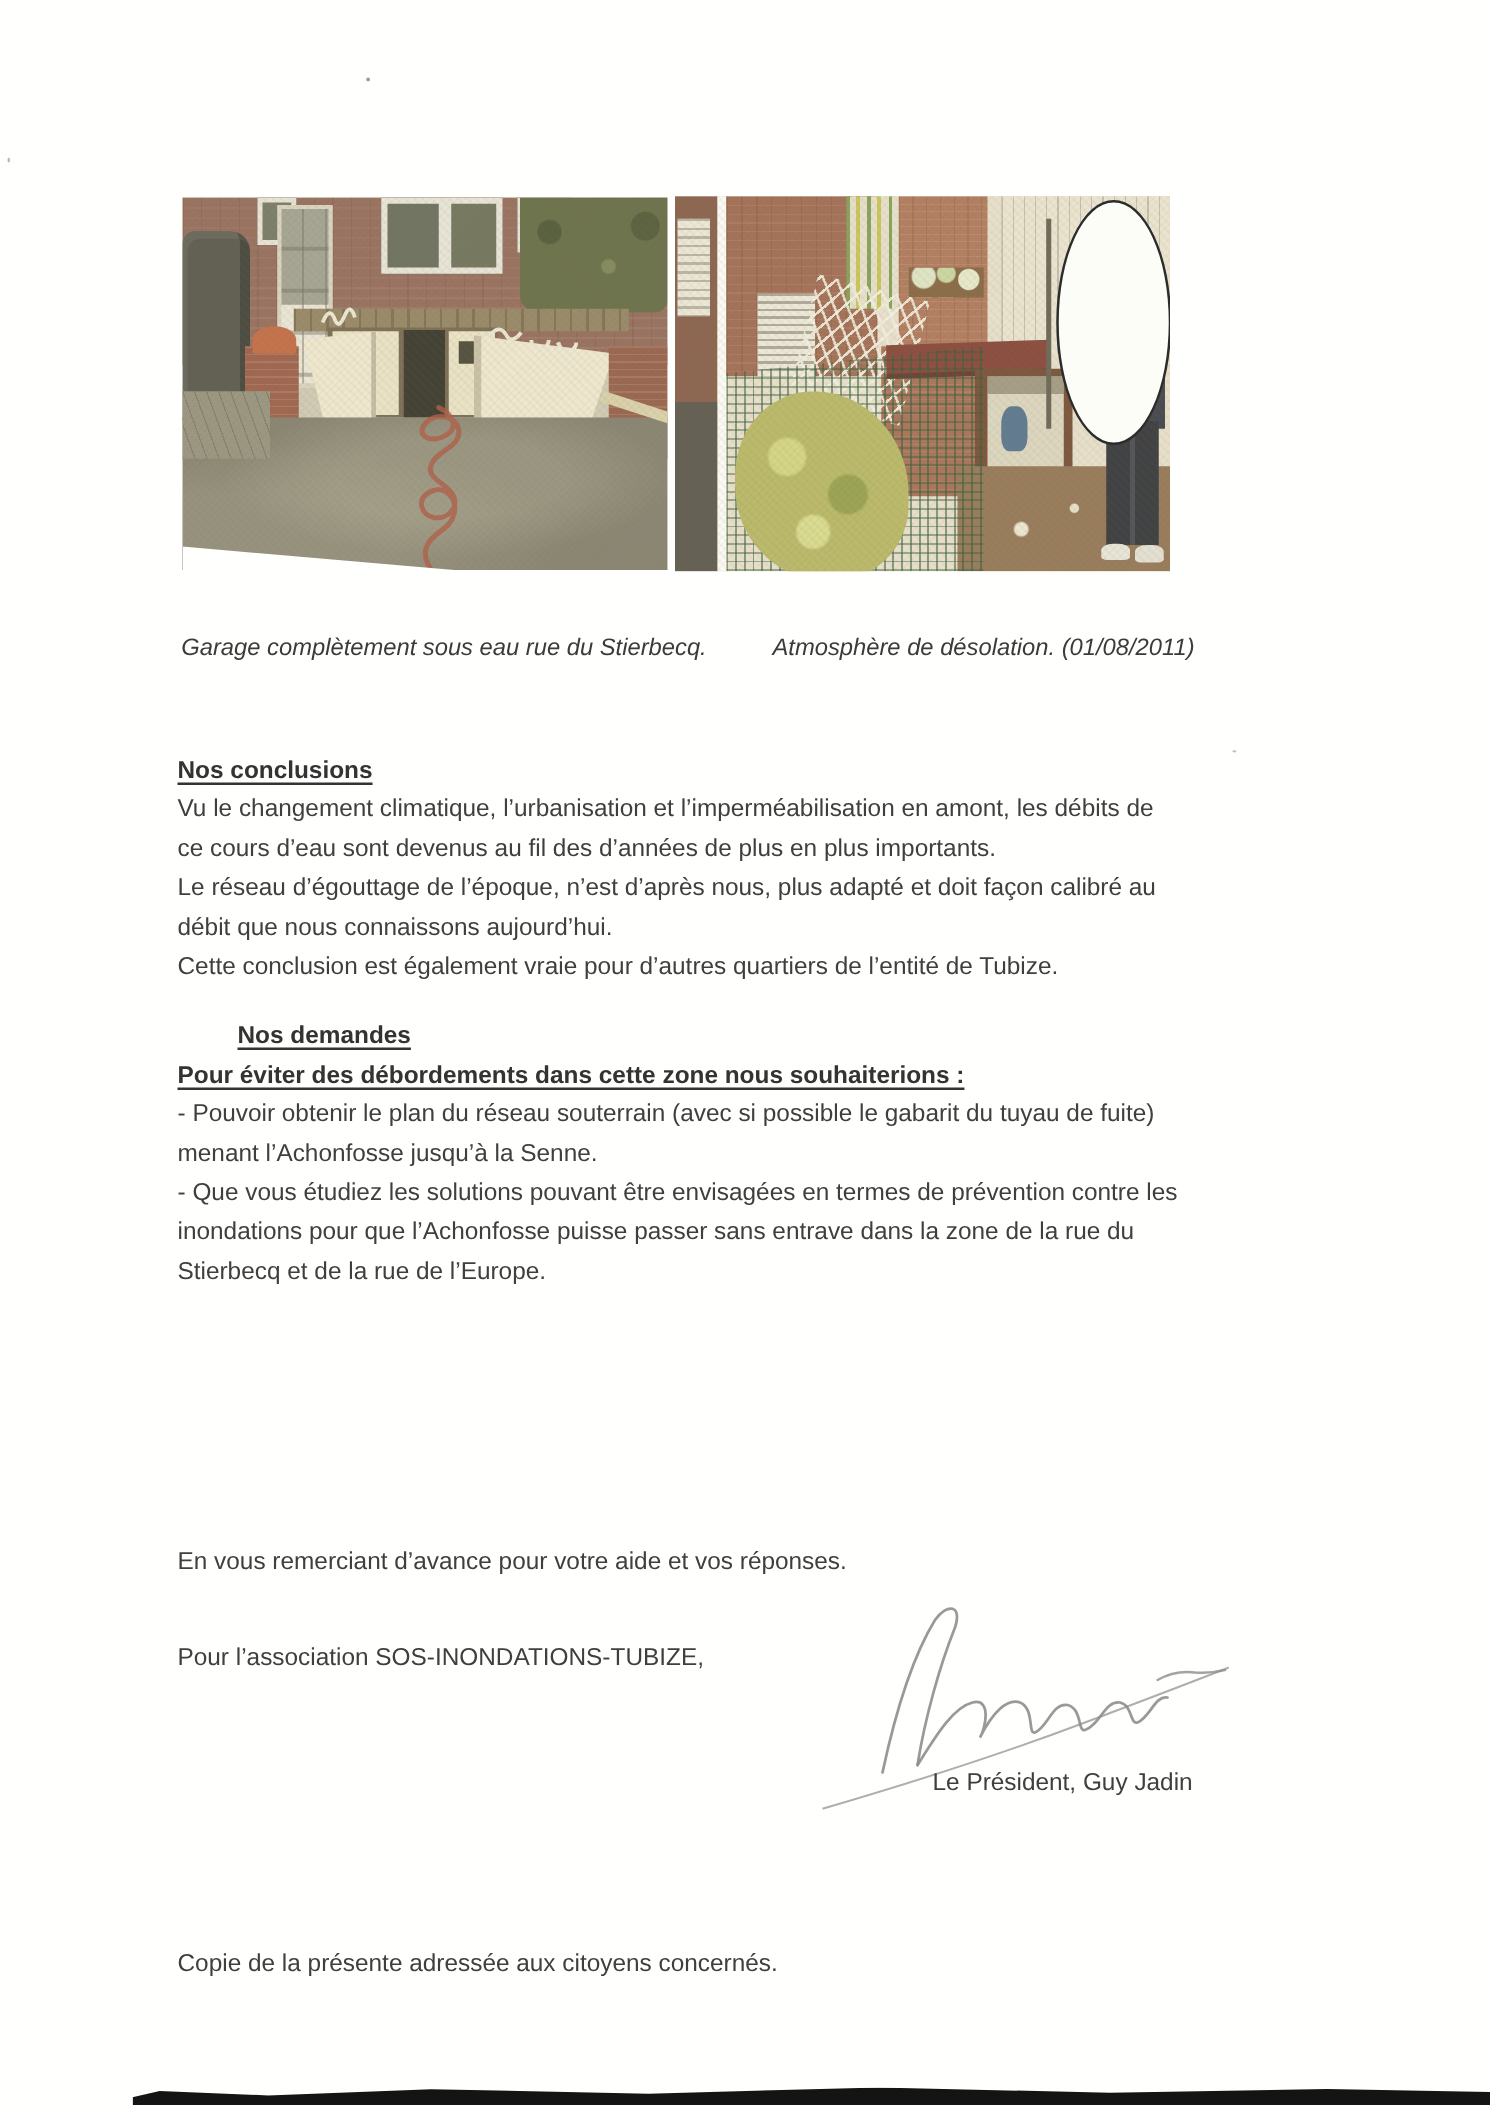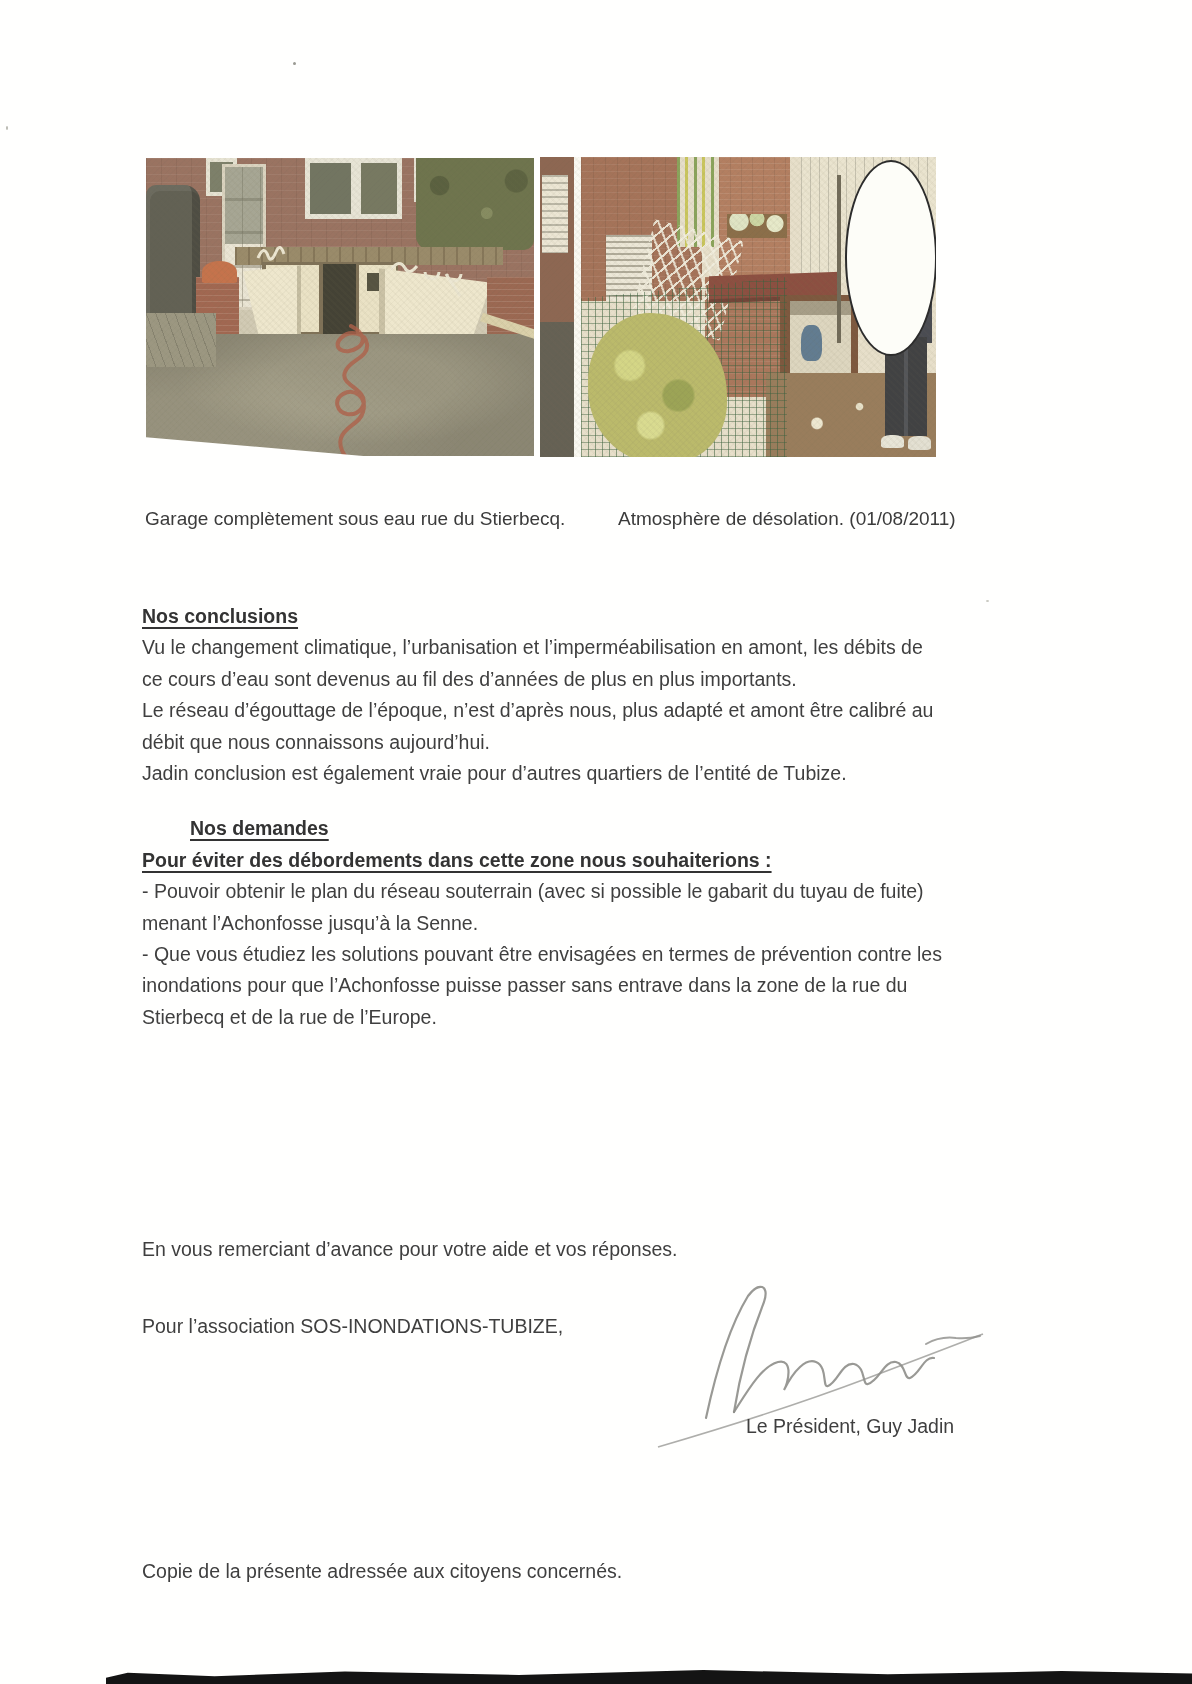--- a/index.html
+++ b/index.html
@@ -1,20 +1,20 @@
 <!DOCTYPE html>
 <html><head>
 <meta charset="utf-8">
 <style>
   html,body{margin:0;padding:0;background:#e8e8e8;}
   .page{position:relative;width:1192px;height:1684px;background:#fffffe;overflow:hidden;
         font-family:"Liberation Sans",sans-serif;color:#3f3f3f;}
   .abs{position:absolute;}
   .txt{font-size:19.5px;line-height:31.4px;color:#3f3f3f;}
-  .caption{font-size:19px;color:#3b3b3b;}
+  .caption{font-size:19px;color:#3b3b3b;font-style:italic;}
   .hu{font-weight:bold;color:#333;text-decoration:underline;text-decoration-thickness:1.5px;text-underline-offset:4px;}
   p.line{margin:0;white-space:pre-line;}
 
   
   .photo{position:absolute;overflow:hidden;background:#cfc8b4;}
   .photo *{position:absolute;}
   .tint{inset:0;background:rgba(226,216,182,.16);pointer-events:none;}
   .grain{inset:0;background:
      repeating-linear-gradient(45deg, rgba(110,100,70,.05) 0 2px, transparent 2px 5px),
      repeating-linear-gradient(-45deg, rgba(60,60,50,.04) 0 1px, transparent 1px 4px);
@@ -201,23 +201,23 @@
     <div class="p2-oval"></div>
   </div>
 
   <div class="abs caption" style="left:145px;top:508px;">Garage complètement sous eau rue du Stierbecq.</div>
   <div class="abs caption" style="left:618px;top:508px;">Atmosphère de désolation. (01/08/2011)</div>
 
   <div class="abs txt" style="left:142px;top:601px;width:840px;">
     <p class="line"><span class="hu">Nos conclusions</span></p>
     <p class="line">Vu le changement climatique, l’urbanisation et l’imperméabilisation en amont, les débits de
 ce cours d’eau sont devenus au fil des d’années de plus en plus importants.</p>
-    <p class="line">Le réseau d’égouttage de l’époque, n’est d’après nous, plus adapté et amont être calibré au
+    <p class="line">Le réseau d’égouttage de l’époque, n’est d’après nous, plus adapté et doit façon calibré au
 débit que nous connaissons aujourd’hui.</p>
-    <p class="line">Jadin conclusion est également vraie pour d’autres quartiers de l’entité de Tubize.</p>
+    <p class="line">Cette conclusion est également vraie pour d’autres quartiers de l’entité de Tubize.</p>
     <p class="line" style="margin-top:24px;margin-left:48px;"><span class="hu">Nos demandes</span></p>
     <p class="line"><span class="hu">Pour éviter des débordements dans cette zone nous souhaiterions :</span></p>
     <p class="line">- Pouvoir obtenir le plan du réseau souterrain (avec si possible le gabarit du tuyau de fuite)
 menant l’Achonfosse jusqu’à la Senne.</p>
     <p class="line">- Que vous étudiez les solutions pouvant être envisagées en termes de prévention contre les
 inondations pour que l’Achonfosse puisse passer sans entrave dans la zone de la rue du
 Stierbecq et de la rue de l’Europe.</p>
   </div>
 
   <div class="abs txt" style="left:142px;top:1234px;">En vous remerciant d’avance pour votre aide et vos réponses.</div>

